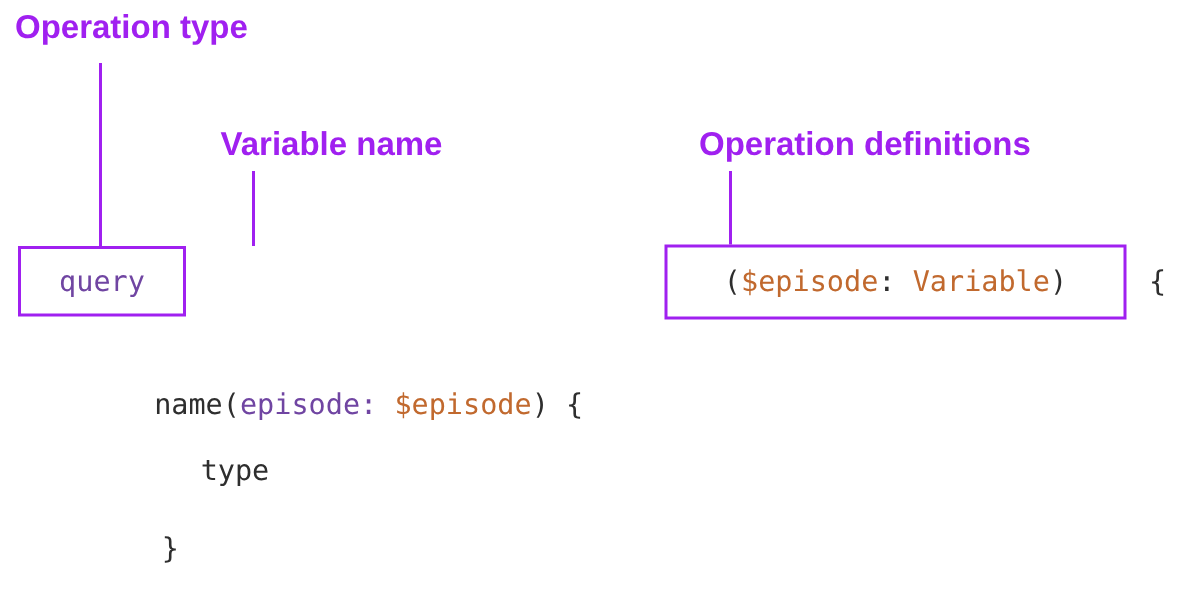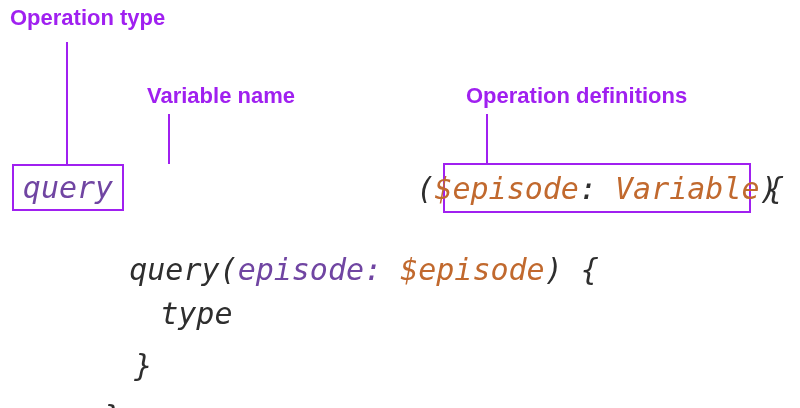--- a/index.html
+++ b/index.html
@@ -35,24 +35,23 @@
   .token-box {
     position: absolute;
     border: 2px solid var(--annotation);
     background: #ffffff;
     display: flex;
     align-items: center;
     justify-content: center;
   }
   .code, .code-line {
     font-family: "DejaVu Sans Mono", monospace;
-    font-size: 30px;
+    font-size: 19px;
     color: var(--code-plain);
     white-space: pre;
-    font-style: italic;
   }
   .code-line {
     position: absolute;
     line-height: 30px;
   }
   .brace-slot {
     position: absolute;
     display: flex;
     align-items: center;
   }
@@ -82,21 +81,21 @@
 
   <div class="token-box code" style="left:443px; top:163px; width:308px; height:50px;">
     <span class="c-plain">(</span><span class="c-var">$episode</span><span class="c-plain">: </span><span class="c-var">Variable</span><span class="c-plain">)</span>
   </div>
 
   <div class="brace-slot code" style="left:766px; top:163px; height:50px;">
     <span class="c-plain">{</span>
   </div>
 
   <div class="code-line" style="left:57px; top:225px;">
-    <span class="c-plain">query(</span><span class="c-keyword">episode: </span><span class="c-var">$episode</span><span class="c-plain">) {</span>
+    <span class="c-plain">name(</span><span class="c-keyword">episode: </span><span class="c-var">$episode</span><span class="c-plain">) {</span>
   </div>
 
   <div class="code-line" style="left:88px; top:269px;">
     <span class="c-plain">type</span>
   </div>
 
   <div class="code-line" style="left:62px; top:321px;">
     <span class="c-plain">}</span>
   </div>
 

